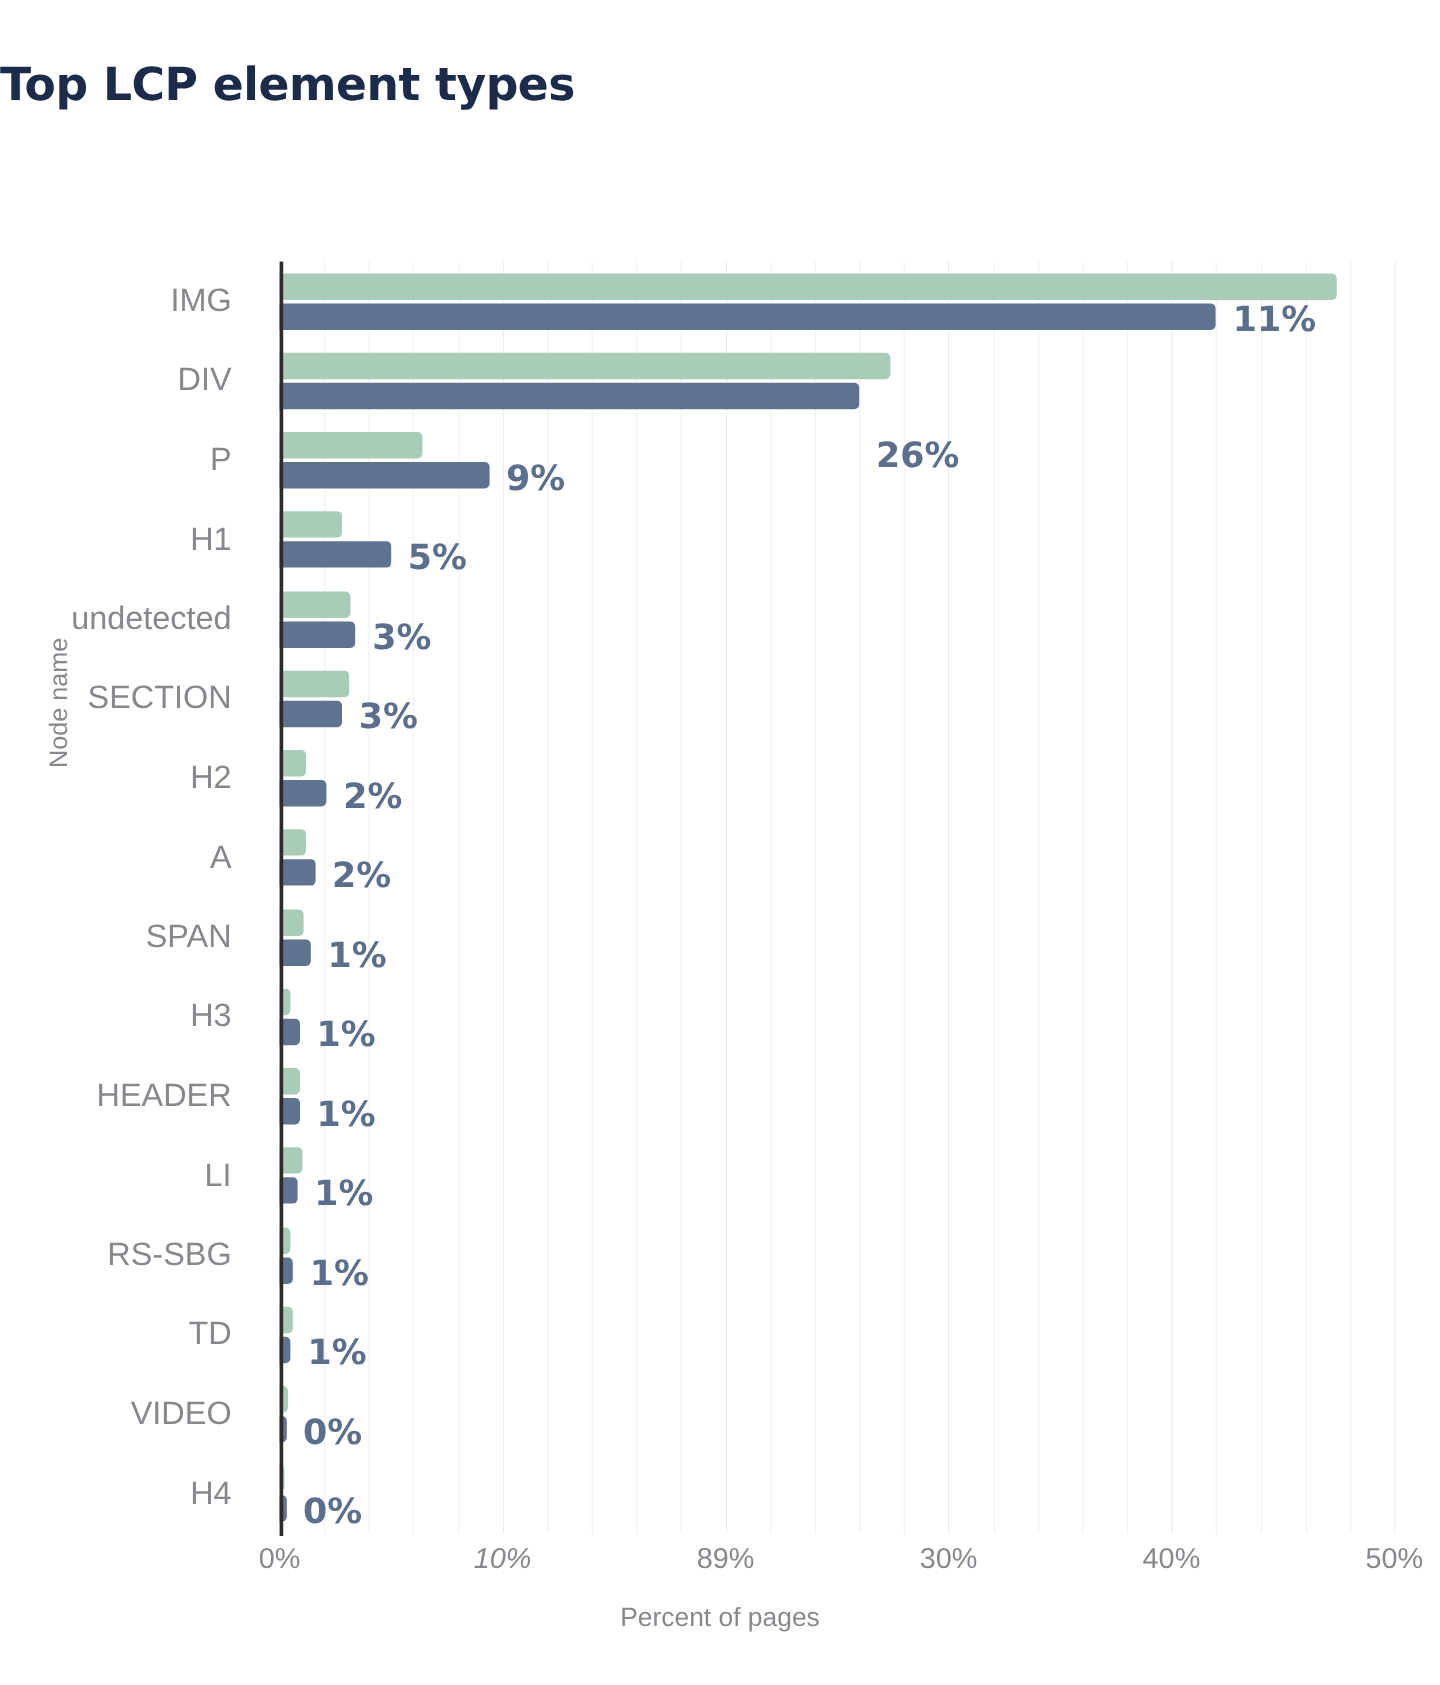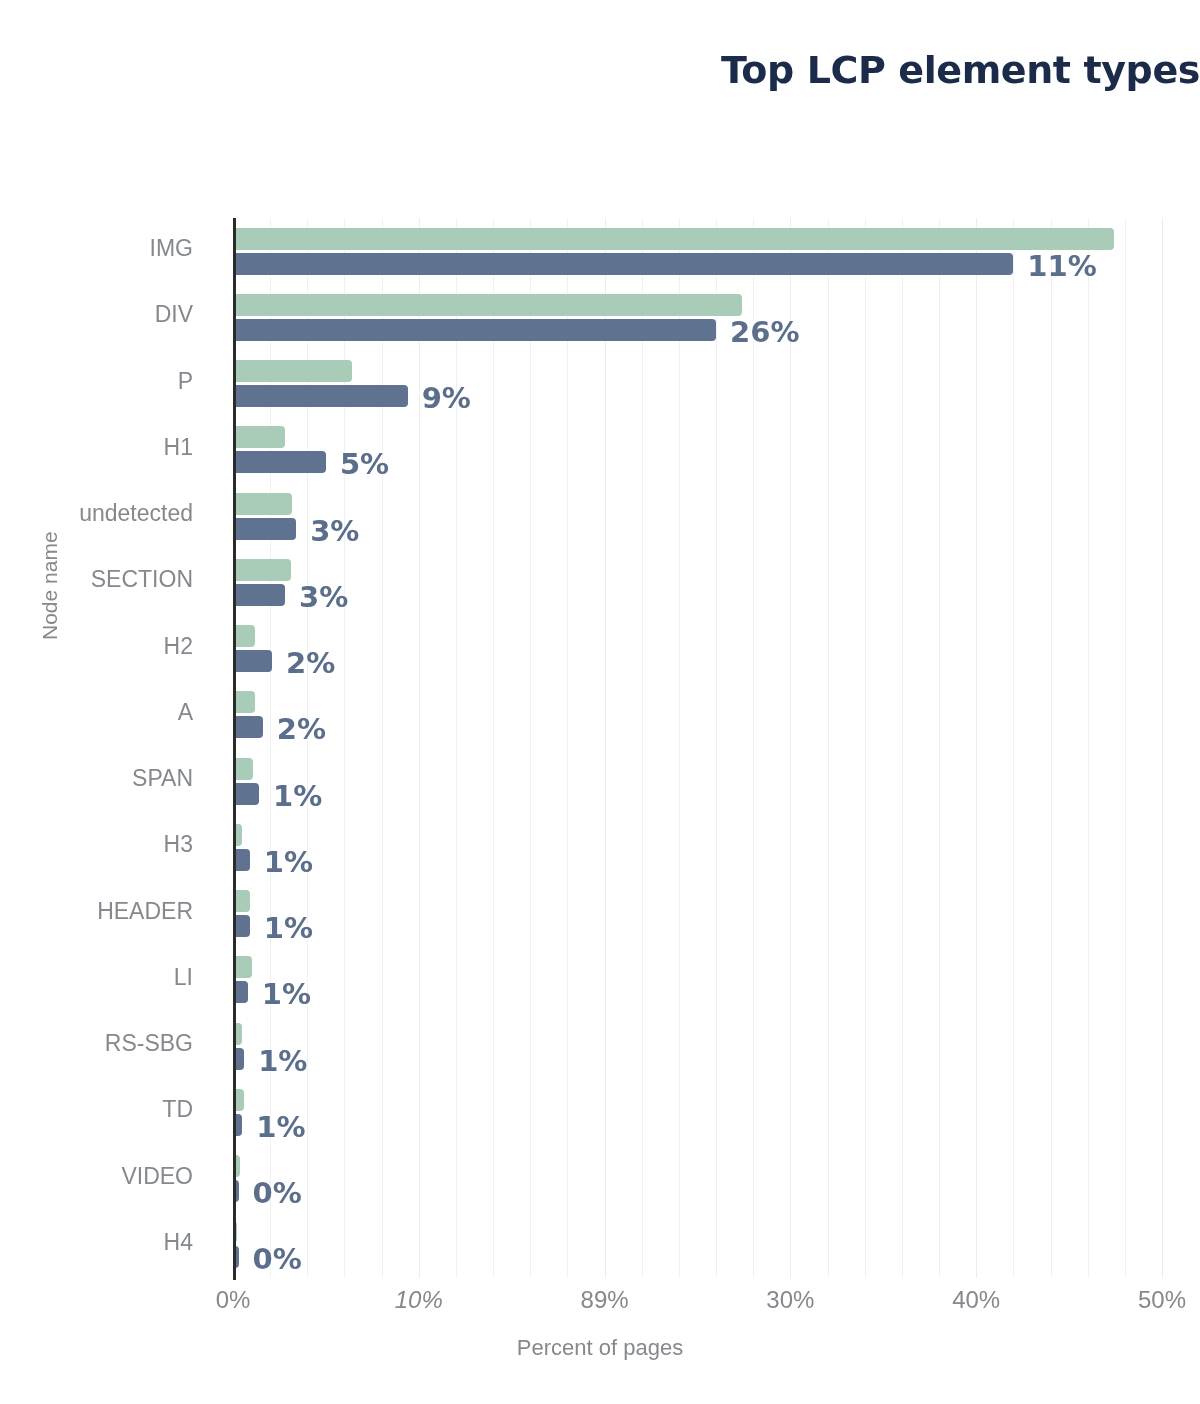--- a/index.html
+++ b/index.html
@@ -21,21 +21,21 @@
     height: 1404px;
     box-sizing: border-box;
   }
 
   
   .chart-title {
     position: absolute;
     top: 48px;
     left: 0;
     width: 1200px;
-    text-align: right;
+    text-align: left;
     font-size: 38px;
     font-weight: 800;
     letter-spacing: -0.4px;
     color: #1c2b4a;
     font-family: "DejaVu Sans", sans-serif;
   }
   .chart-subtitle {
     position: absolute;
     top: 105px;
     left: 0;
@@ -134,21 +134,21 @@
     left: 0;
     top: 218px;
     width: 213px;
     height: 1060px;
   }
   .ylabel {
     position: absolute;
     right: 20px;
     width: 190px;
     text-align: right;
-    font-size: 23px;
+    font-size: 27px;
     color: #85888c;
     white-space: nowrap;
   }
 
   
   .yaxis-title {
     position: absolute;
     left: 38px;
     top: 640px;
     font-size: 21px;
@@ -242,21 +242,21 @@
       </div>
     <div id="bars">
         <div class="row" style="top: 9.625px; height: 47px;">
           <div class="bar desktop" title="IMG desktop" style="width: 880.692px; background: rgb(168, 204, 184);"></div>
           <div class="bar mobile" title="IMG mobile" style="width: 780.36px; background: rgb(95, 115, 144);"></div>
           <div class="bar-value" style="left: 794.36px; color: rgb(91, 110, 140);">11%</div>
         </div>
         <div class="row" style="top: 75.875px; height: 47px;">
           <div class="bar desktop" title="DIV desktop" style="width: 509.092px; background: rgb(168, 204, 184);"></div>
           <div class="bar mobile" title="DIV mobile" style="width: 483.08px; background: rgb(95, 115, 144);"></div>
-          <div class="bar-value" style="left: 497.08px; color: rgb(91, 110, 140);">26%</div>
+          <div class="bar-value" style="left: 497.08px; color: rgb(91, 110, 140); margin-top: 47px;">26%</div>
         </div>
         <div class="row" style="top: 142.125px; height: 47px;">
           <div class="bar desktop" title="P desktop" style="width: 118.912px; background: rgb(168, 204, 184);"></div>
           <div class="bar mobile" title="P mobile" style="width: 174.652px; background: rgb(95, 115, 144);"></div>
           <div class="bar-value" style="left: 188.652px; color: rgb(91, 110, 140);">9%</div>
         </div>
         <div class="row" style="top: 208.375px; height: 47px;">
           <div class="bar desktop" title="H1 desktop" style="width: 52.024px; background: rgb(168, 204, 184);"></div>
           <div class="bar mobile" title="H1 mobile" style="width: 92.9px; background: rgb(95, 115, 144);"></div>
           <div class="bar-value" style="left: 106.9px; color: rgb(91, 110, 140);">5%</div>

